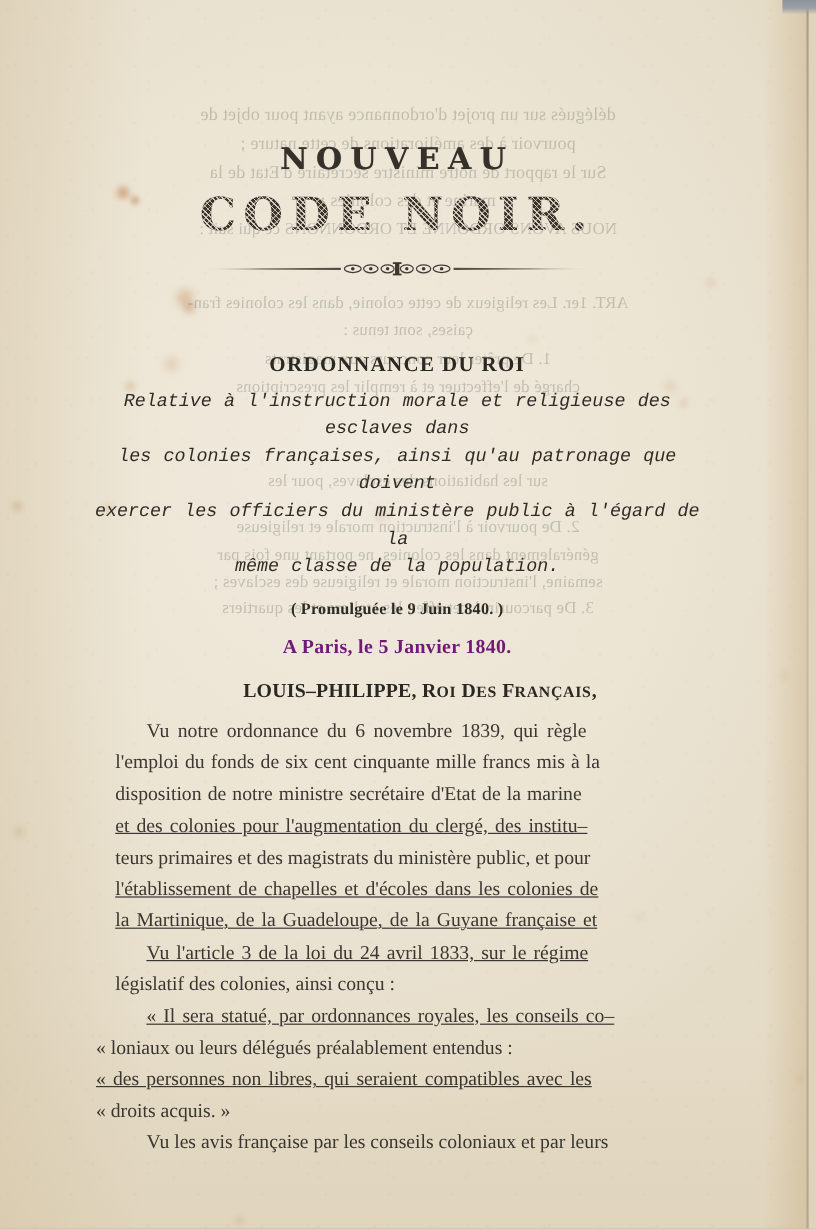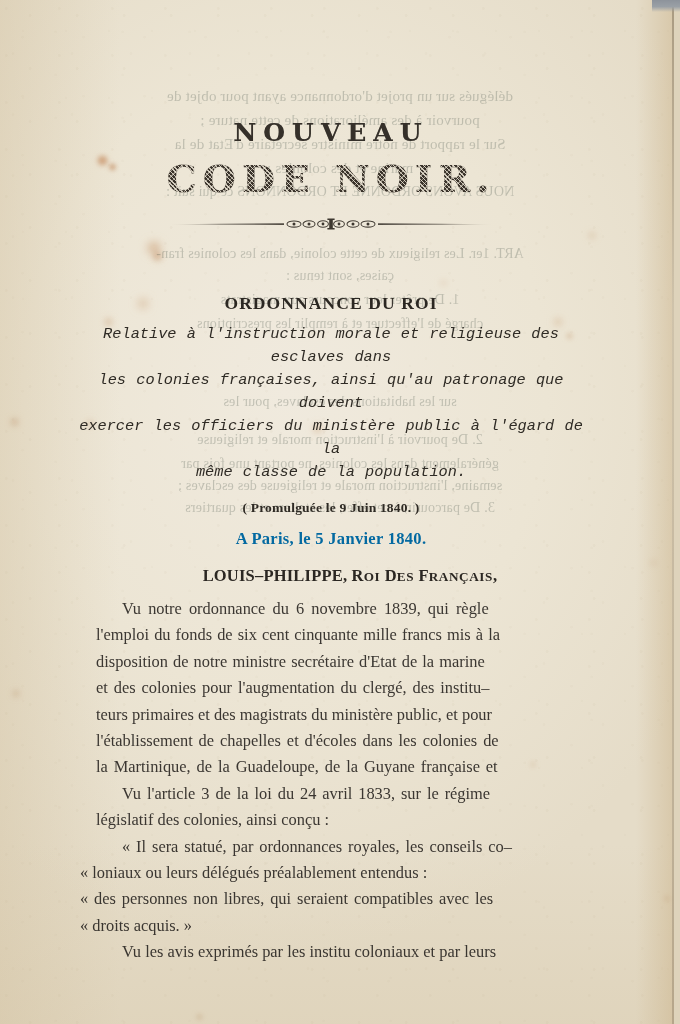--- a/index.html
+++ b/index.html
@@ -191,21 +191,21 @@
     color: #2e2a24;
   }
 
   .dateline {
     text-align: center;
     font-family: "Liberation Serif", serif;
     font-weight: 700;
     font-size: 16.5px;
     margin-top: 13px;
     letter-spacing: .3px;
-    color: #0369a1;
+    color: #701a75;
   }
 
   .king-line {
     margin: 17px 0 0 38px;
     font-family: "Liberation Serif", serif;
     font-weight: 700;
     font-size: 16.5px;
     color: #2b2722;
     letter-spacing: .2px;
     text-align: center;
@@ -225,21 +225,21 @@
   }
   .body .para-line {
     display: block;
     white-space: nowrap;
   }
   .body .indent { padding-left: 26px; }
   .body .q-hang { margin-left: -16px; }
 
   
   .ws1 { word-spacing: 3.0px; }
-  .ws2 { word-spacing: 1.8px; }
+  .ws2 { word-spacing: 1.8px; text-decoration: underline; }
   .ws3 { word-spacing: 1.0px; }
   .ws0 { word-spacing: 0px; }
 
   .ink-fade { opacity: .93; }
 </style>
 </head>
 <body>
 
 <div class="page">
 
@@ -358,21 +358,21 @@
         <span class="para-line ink-fade ws2">et des colonies pour l'augmentation du clergé, des institu–</span>
         <span class="para-line ink-fade ws0">teurs primaires et des magistrats du ministère public, et pour</span>
         <span class="para-line ink-fade ws2">l'établissement de chapelles et d'écoles dans les colonies de</span>
         <span class="para-line ink-fade ws2">la Martinique, de la Guadeloupe, de la Guyane française et</span>
         <span class="para-line ink-fade ws2 indent">Vu l'article 3 de la loi du 24 avril 1833, sur le régime</span>
         <span class="para-line ink-fade ws0">législatif des colonies, ainsi conçu :</span>
         <span class="para-line ink-fade ws2 indent">« Il sera statué, par ordonnances royales, les conseils co–</span>
         <span class="para-line ink-fade ws0 q-hang">« loniaux ou leurs délégués préalablement entendus :</span>
         <span class="para-line ink-fade ws2 q-hang">« des personnes non libres, qui seraient compatibles avec les</span>
         <span class="para-line ink-fade ws0 q-hang">« droits acquis. »</span>
-        <span class="para-line ink-fade ws0 indent">Vu les avis exprimés par les institu coloniaux et par leurs</span>
+        <span class="para-line ink-fade ws0 indent">Vu les avis française par les conseils coloniaux et par leurs</span>
       </div>
 
   </div>
 
   <div class="edge-strip"></div>
   <div class="edge-line"></div>
   <div class="edge-outer"></div>
   <div class="corner-grey"></div>
 
 </div>

